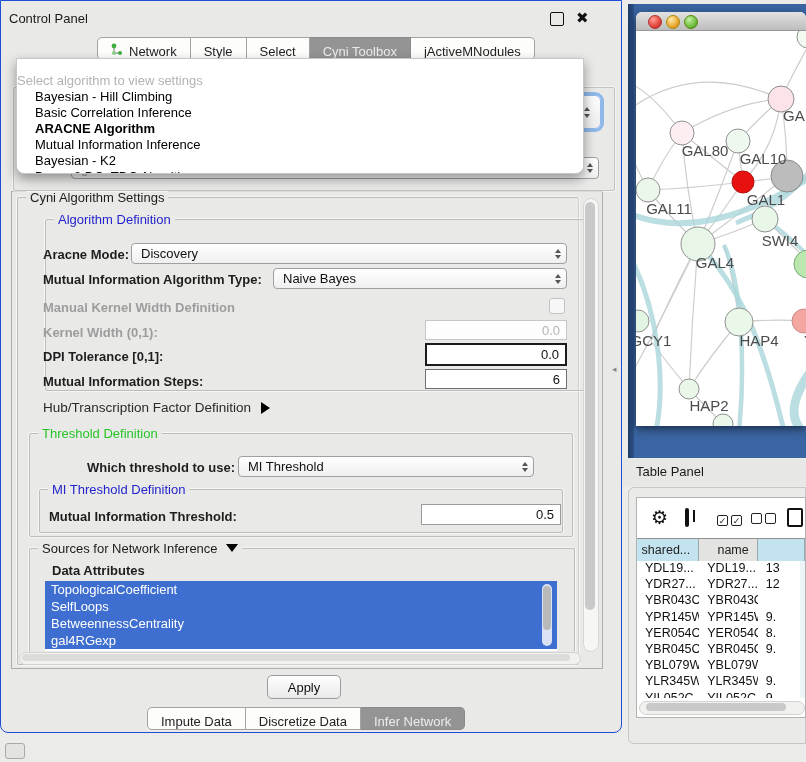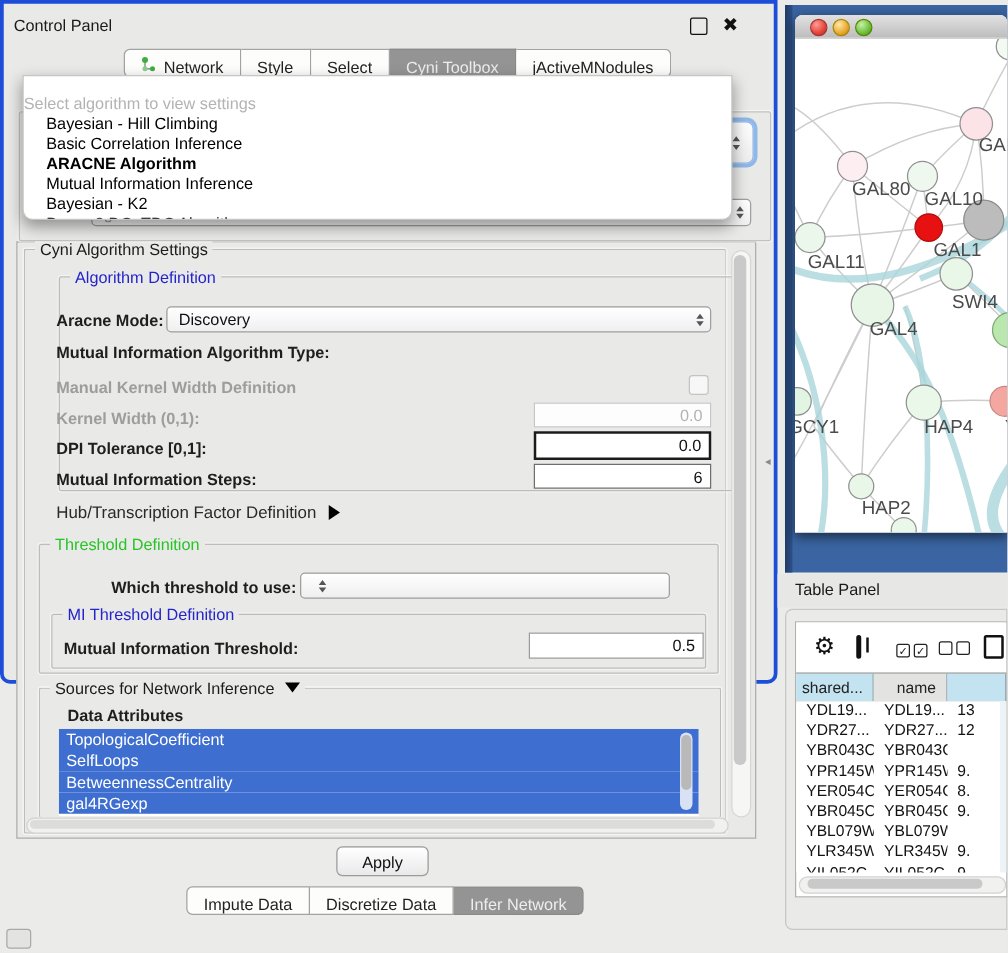--- a/index.html
+++ b/index.html
@@ -1,21 +1,21 @@
 <!DOCTYPE html>
 <html><head>
 <meta charset="utf-8">
 <style>
   html,body{margin:0;padding:0;}
   body{width:806px;height:762px;position:relative;overflow:hidden;background:#ebebe9;
        font-family:"Liberation Sans","DejaVu Sans",sans-serif;font-size:13px;color:#1c1c1c;}
   .abs{position:absolute;}
 
   
-  .cp{left:0;top:0;width:622px;height:547px;background:#e9e9e7;border:3px solid #1d4ed8;
+  .cp{left:0;top:0;width:622px;height:733px;background:#e9e9e7;border:1px solid #1d4ed8;
       border-radius:0 0 8px 8px;box-sizing:border-box;}
   .cp-titlebar{left:0;top:6px;width:620px;height:24px;}
   .cp-title{left:8px;top:4px;font-size:13px;color:#1a1a1a;}
   .float-ic{left:549px;top:5px;width:12px;height:12px;border:1.5px solid #111;border-radius:2px;}
   .close-ic{left:575px;top:2px;font-size:15px;font-weight:bold;color:#111;}
 
   .seg{display:flex;height:23px;}
   .seg-tab{background:#fdfdfc;border:1px solid #a3a3a3;border-left:none;display:flex;align-items:flex-end;
            justify-content:center;padding:0 13px;font-size:13px;color:#222;cursor:default;white-space:nowrap;}
   .seg-tab:first-child{border-left:1px solid #a3a3a3;border-radius:5px 0 0 5px;}
@@ -182,20 +182,27 @@
   </div>
   <span class="abs lbl" style="left:42px;top:246px;">Aracne Mode:</span>
   <div class="abs combo" style="left:130px;top:242px;width:436px;height:21px;">
     <span class="cval">Discovery</span>
     <span class="stepper">
         <span class="tri-u"></span>
         <span class="tri-d"></span>
       </span>
   </div>
   <span class="abs lbl" style="left:42px;top:271px;">Mutual Information Algorithm Type:</span>
+  <div class="abs combo" style="left:272px;top:267px;width:294px;height:21px;">
+    <span class="cval">Naive Bayes</span>
+    <span class="stepper">
+        <span class="tri-u"></span>
+        <span class="tri-d"></span>
+      </span>
+  </div>
   <span class="abs lbl dis" style="left:42px;top:299px;">Manual Kernel Width Definition</span>
   <span class="abs chk" style="left:548px;top:297px;"></span>
   <span class="abs lbl dis" style="left:42px;top:324px;">Kernel Width (0,1):</span>
   <div class="abs field dis" style="left:424px;top:319px;width:142px;height:20px;">
     <span>0.0</span>
   </div>
   <span class="abs lbl" style="left:42px;top:348px;">DPI Tolerance [0,1]:</span>
   <div class="abs field strong" style="left:424px;top:342px;width:142px;height:23px;">
     <span>0.0</span>
   </div>
@@ -206,20 +213,21 @@
 
   <span class="abs" style="left:42px;top:399px;font-size:13.5px;color:#2a2a2a;">
     <span>Hub/Transcription Factor Definition</span><span class="hub-arrow"></span>
   </span>
 
   <div class="abs grp" style="left:28px;top:432px;width:542px;height:102px;">
     <span class="grp-title t-green">Threshold Definition</span>
   </div>
   <span class="abs lbl" style="left:86px;top:459px;">Which threshold to use:</span>
   <div class="abs combo" style="left:237px;top:455px;width:296px;height:21px;">
+    <span class="cval">MI Threshold</span>
     <span class="stepper">
         <span class="tri-u"></span>
         <span class="tri-d"></span>
       </span>
   </div>
   <div class="abs grp" style="left:38px;top:488px;width:522px;height:42px;">
     <span class="grp-title t-blue">MI Threshold Definition</span>
   </div>
   <span class="abs lbl" style="left:48px;top:508px;">Mutual Information Threshold:</span>
   <div class="abs field" style="left:420px;top:503px;width:140px;height:21px;border-color:#9a9a9a;">

